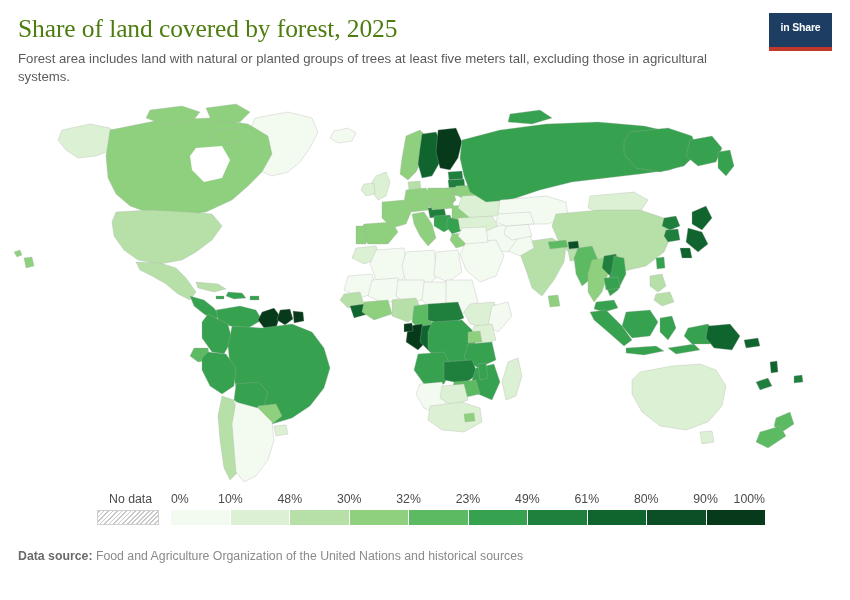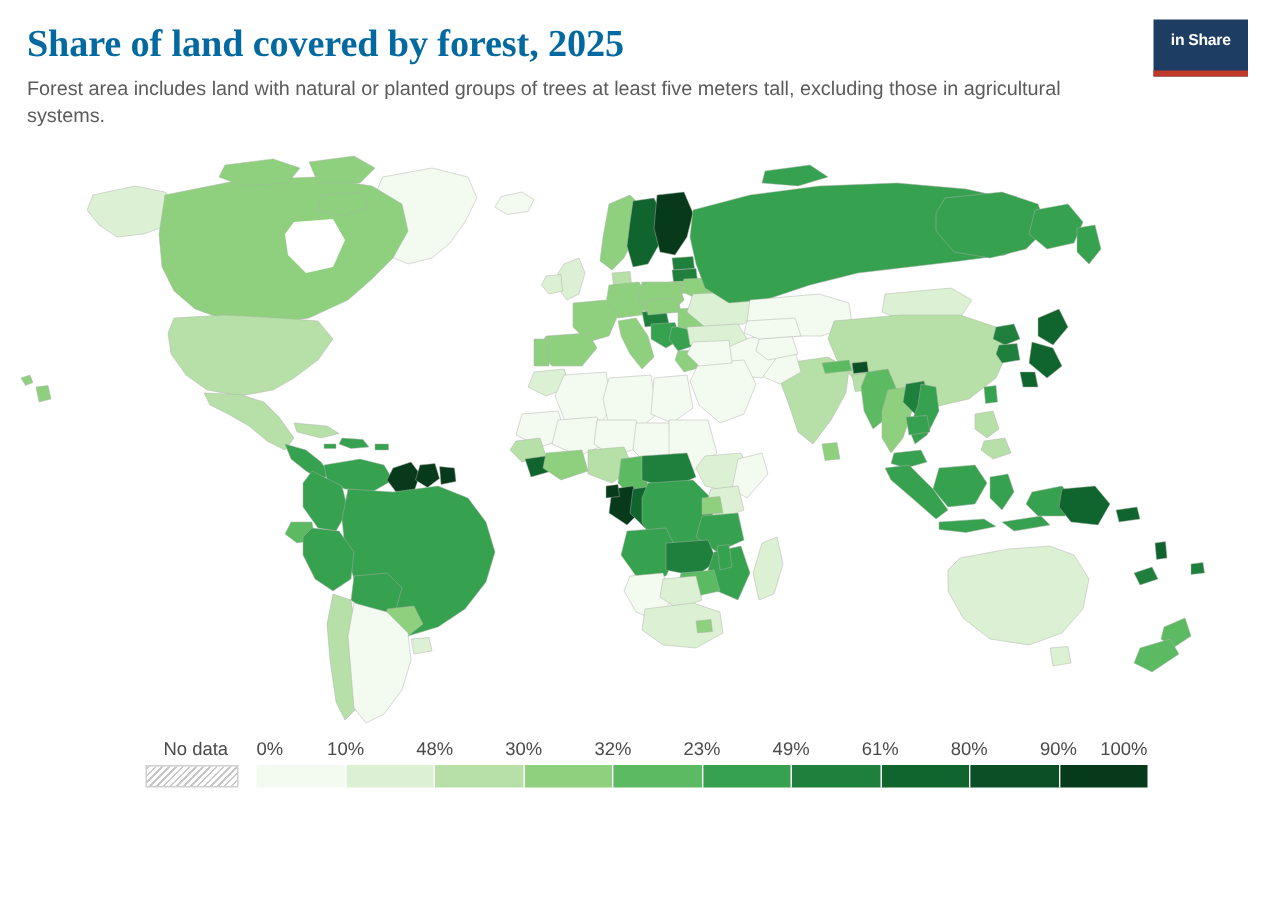--- a/index.html
+++ b/index.html
@@ -22,23 +22,23 @@
     left: 0; top: 0;
     width: 850px;
     padding: 0;
   }
   #chart-title {
     position: absolute;
     left: 18px;
     top: 14px;
     font-family: "Liberation Serif", serif;
     font-size: 25.5px;
-    font-weight: 700;
+    font-weight: 400;
     letter-spacing: -0.1px;
-    color: #0369a1;
+    color: #4d7c0f;
     white-space: nowrap;
   }
   #chart-subtitle {
     position: absolute;
     left: 18px;
     top: 50px;
     width: 700px;
     font-size: 13.2px;
     line-height: 17.5px;
     color: #5b5b5b;
@@ -457,13 +457,14 @@
         <div class="bin" title="50-60%" style="background: rgb(54, 161, 78);"></div>
         <div class="bin" title="60-70%" style="background: rgb(31, 127, 60);"></div>
         <div class="bin" title="70-80%" style="background: rgb(16, 100, 46);"></div>
         <div class="bin" title="80-90%" style="background: rgb(12, 79, 38);"></div>
         <div class="bin" title="90-100%" style="background: rgb(7, 58, 27);"></div>
       </div>
   </div>
 </div>
 
 <div id="footer">
+  <div id="source-line"><b>Data source:</b> <span>Food and Agriculture Organization of the United Nations and historical sources</span></div>
 </div>
 
 </body></html>

